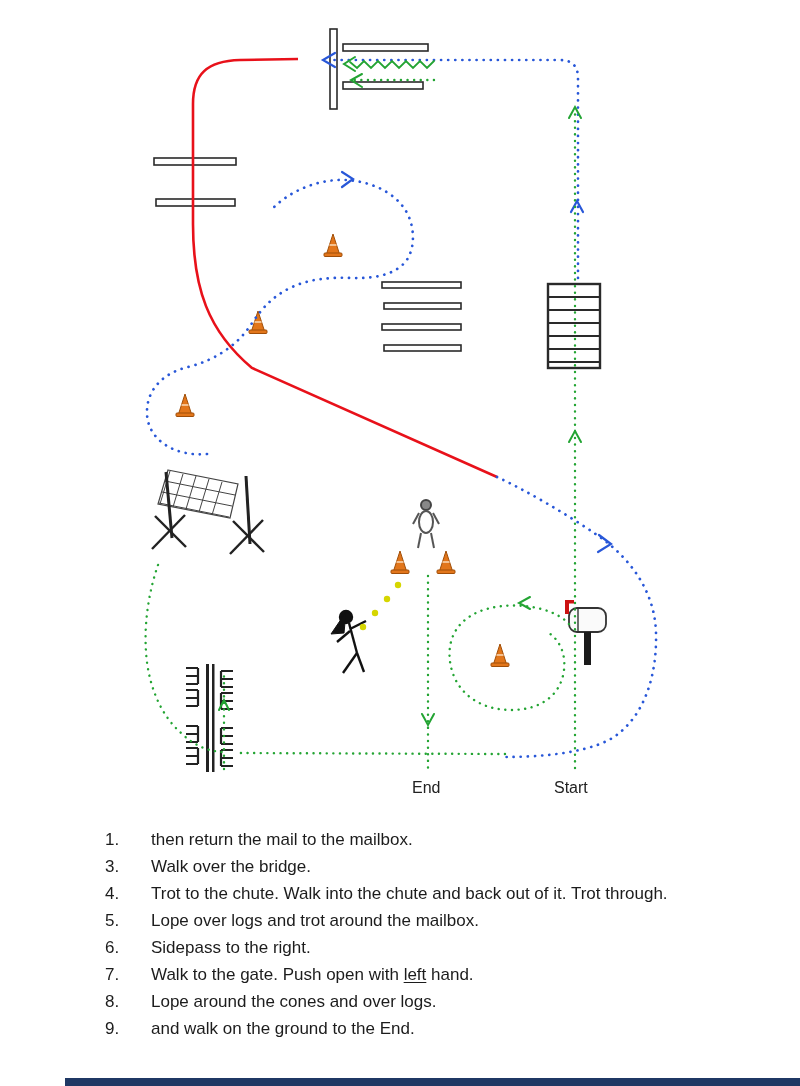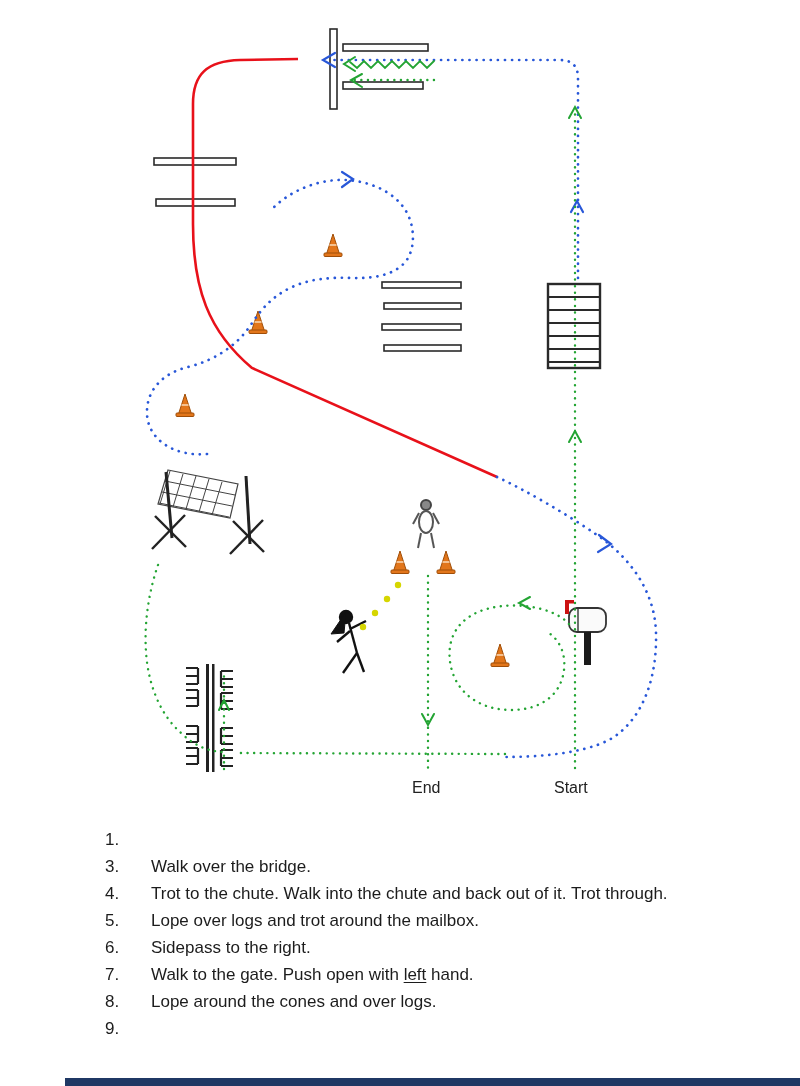--- a/index.html
+++ b/index.html
@@ -199,20 +199,21 @@
 
   <text x="412" y="777">End</text>
   <text x="554" y="777">Start</text>
 </svg>
 </div>
 
 <div class="instructions">
     <div class="instr-item">
       <div class="instr-num">1.</div>
       <div class="instr-body">
+        <div class="instr-line"><span>then return the mail to the mailbox.</span></div>
       </div>
     </div>
     <div class="instr-item">
       <div class="instr-num">3.</div>
       <div class="instr-body">
         <div class="instr-line"><span>Walk over the bridge.</span></div>
       </div>
     </div>
     <div class="instr-item">
       <div class="instr-num">4.</div>
@@ -240,17 +241,18 @@
     </div>
     <div class="instr-item">
       <div class="instr-num">8.</div>
       <div class="instr-body">
         <div class="instr-line"><span>Lope around the cones and over logs.</span></div>
       </div>
     </div>
     <div class="instr-item">
       <div class="instr-num">9.</div>
       <div class="instr-body">
+        <div class="instr-line"><span>and walk on the ground to the End.</span></div>
       </div>
     </div>
   </div>
 
 <div class="bottom-bar" style="background: rgb(31, 56, 100);"></div>
 
 </body></html>

